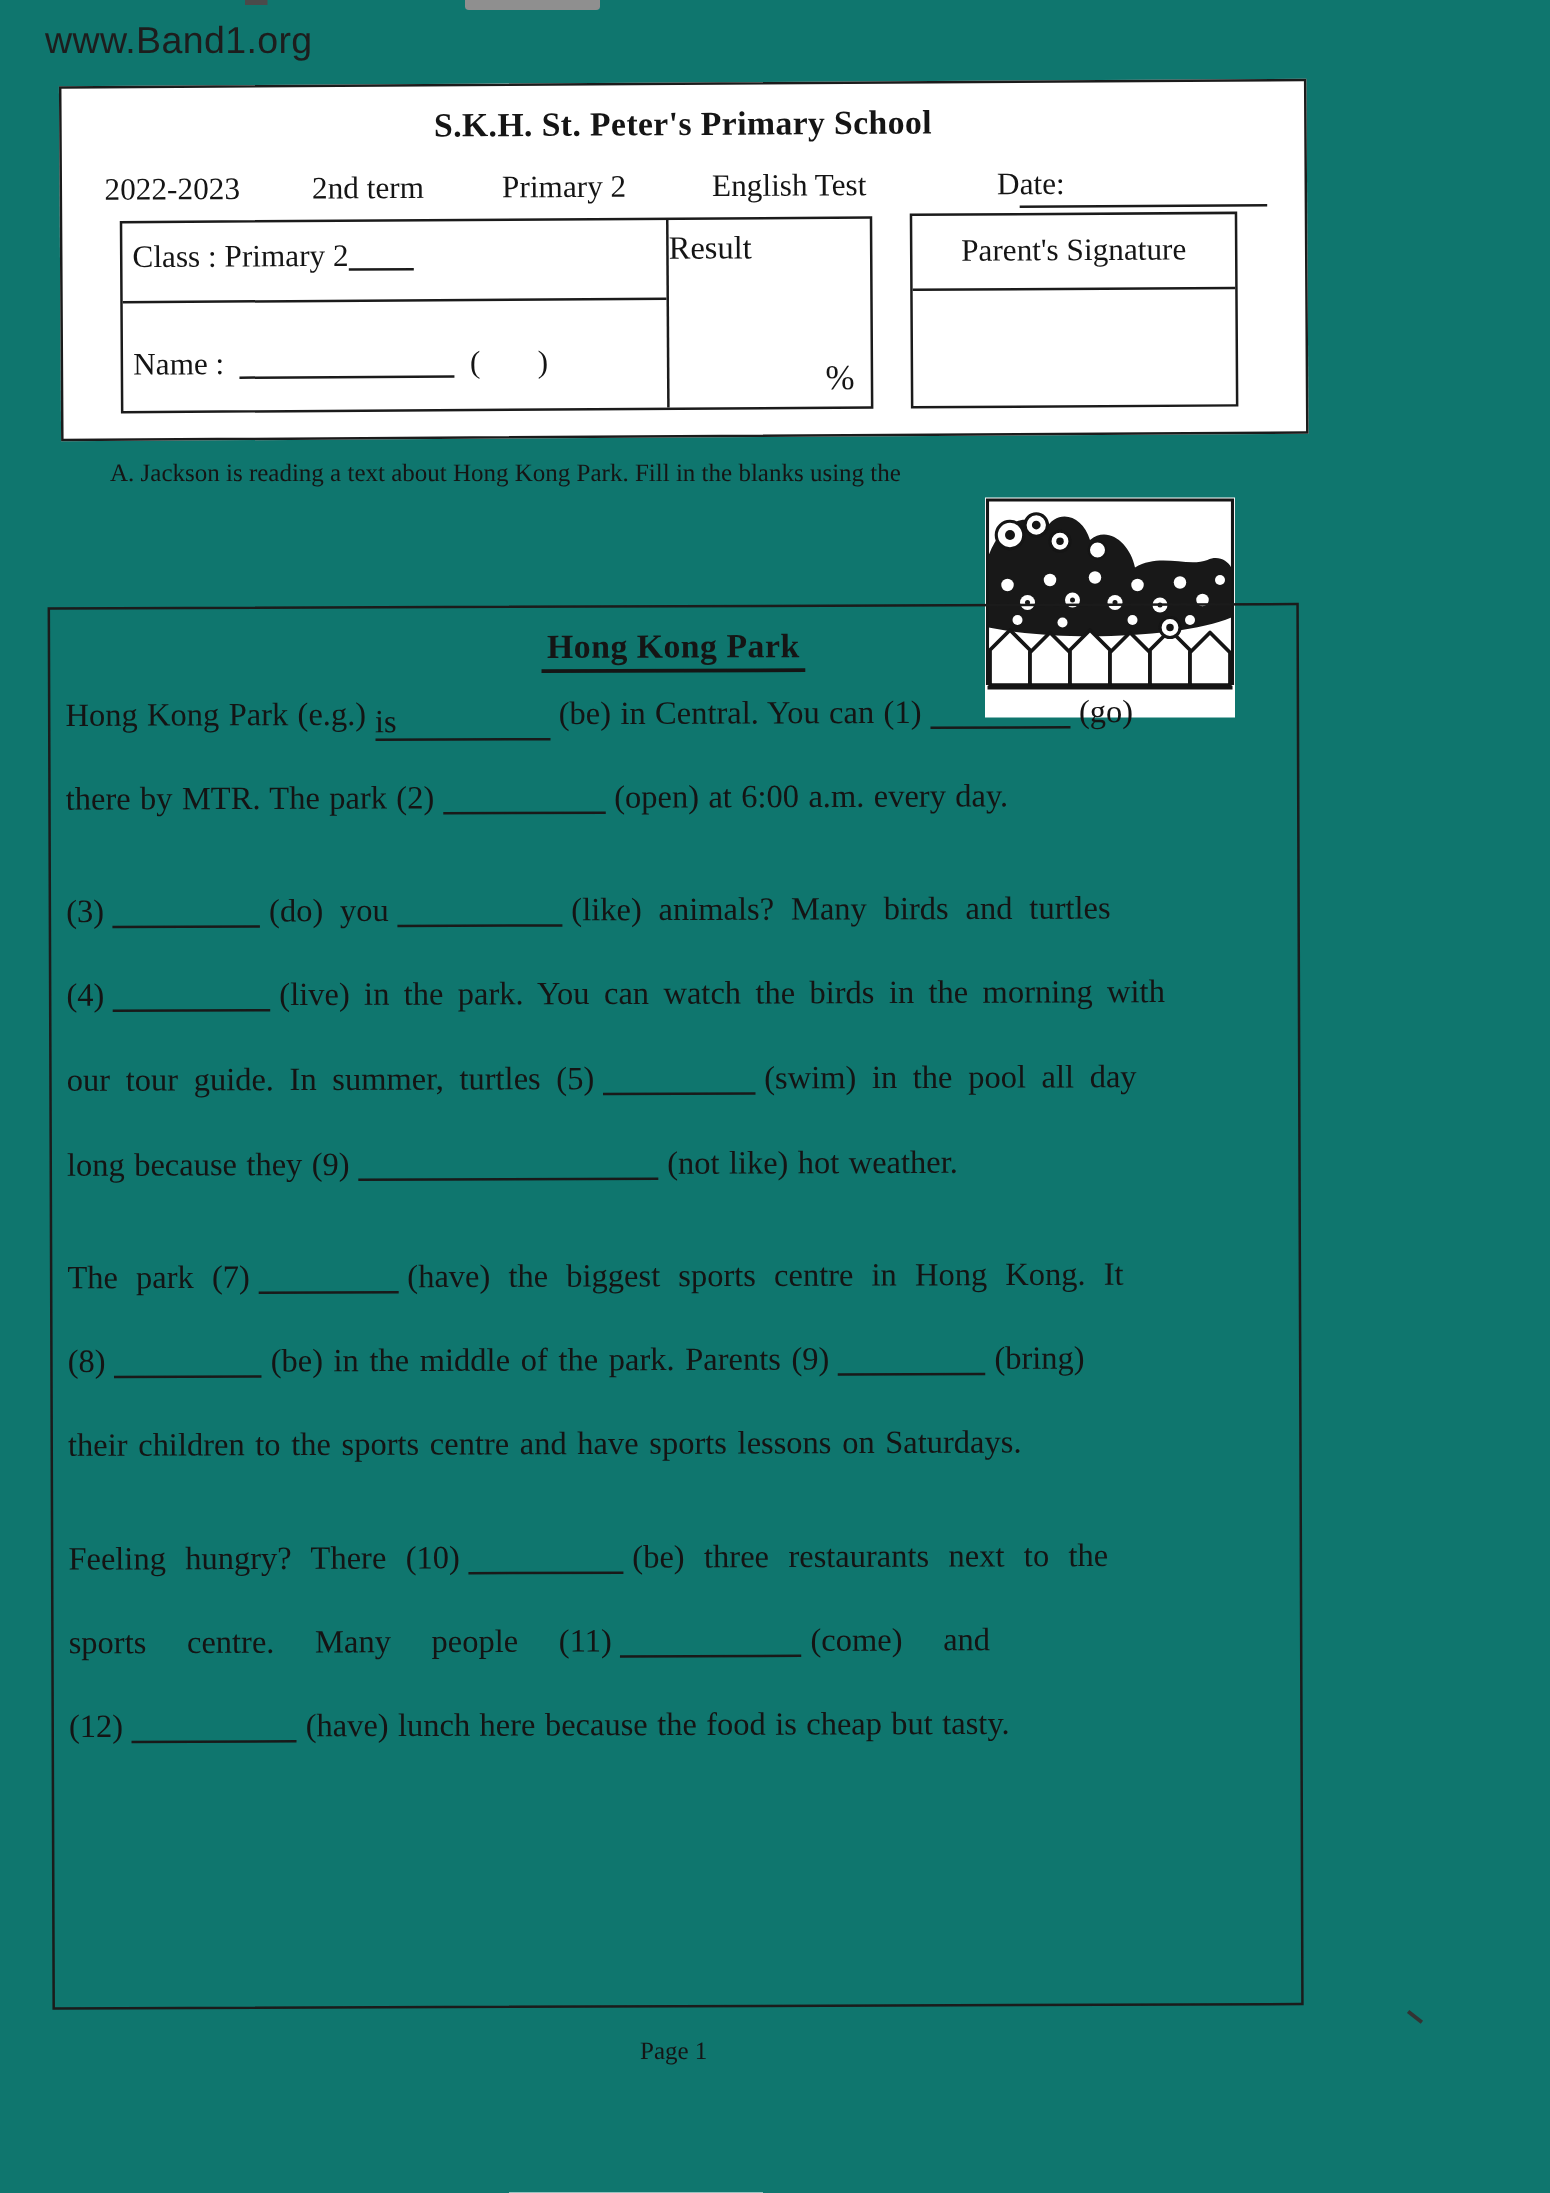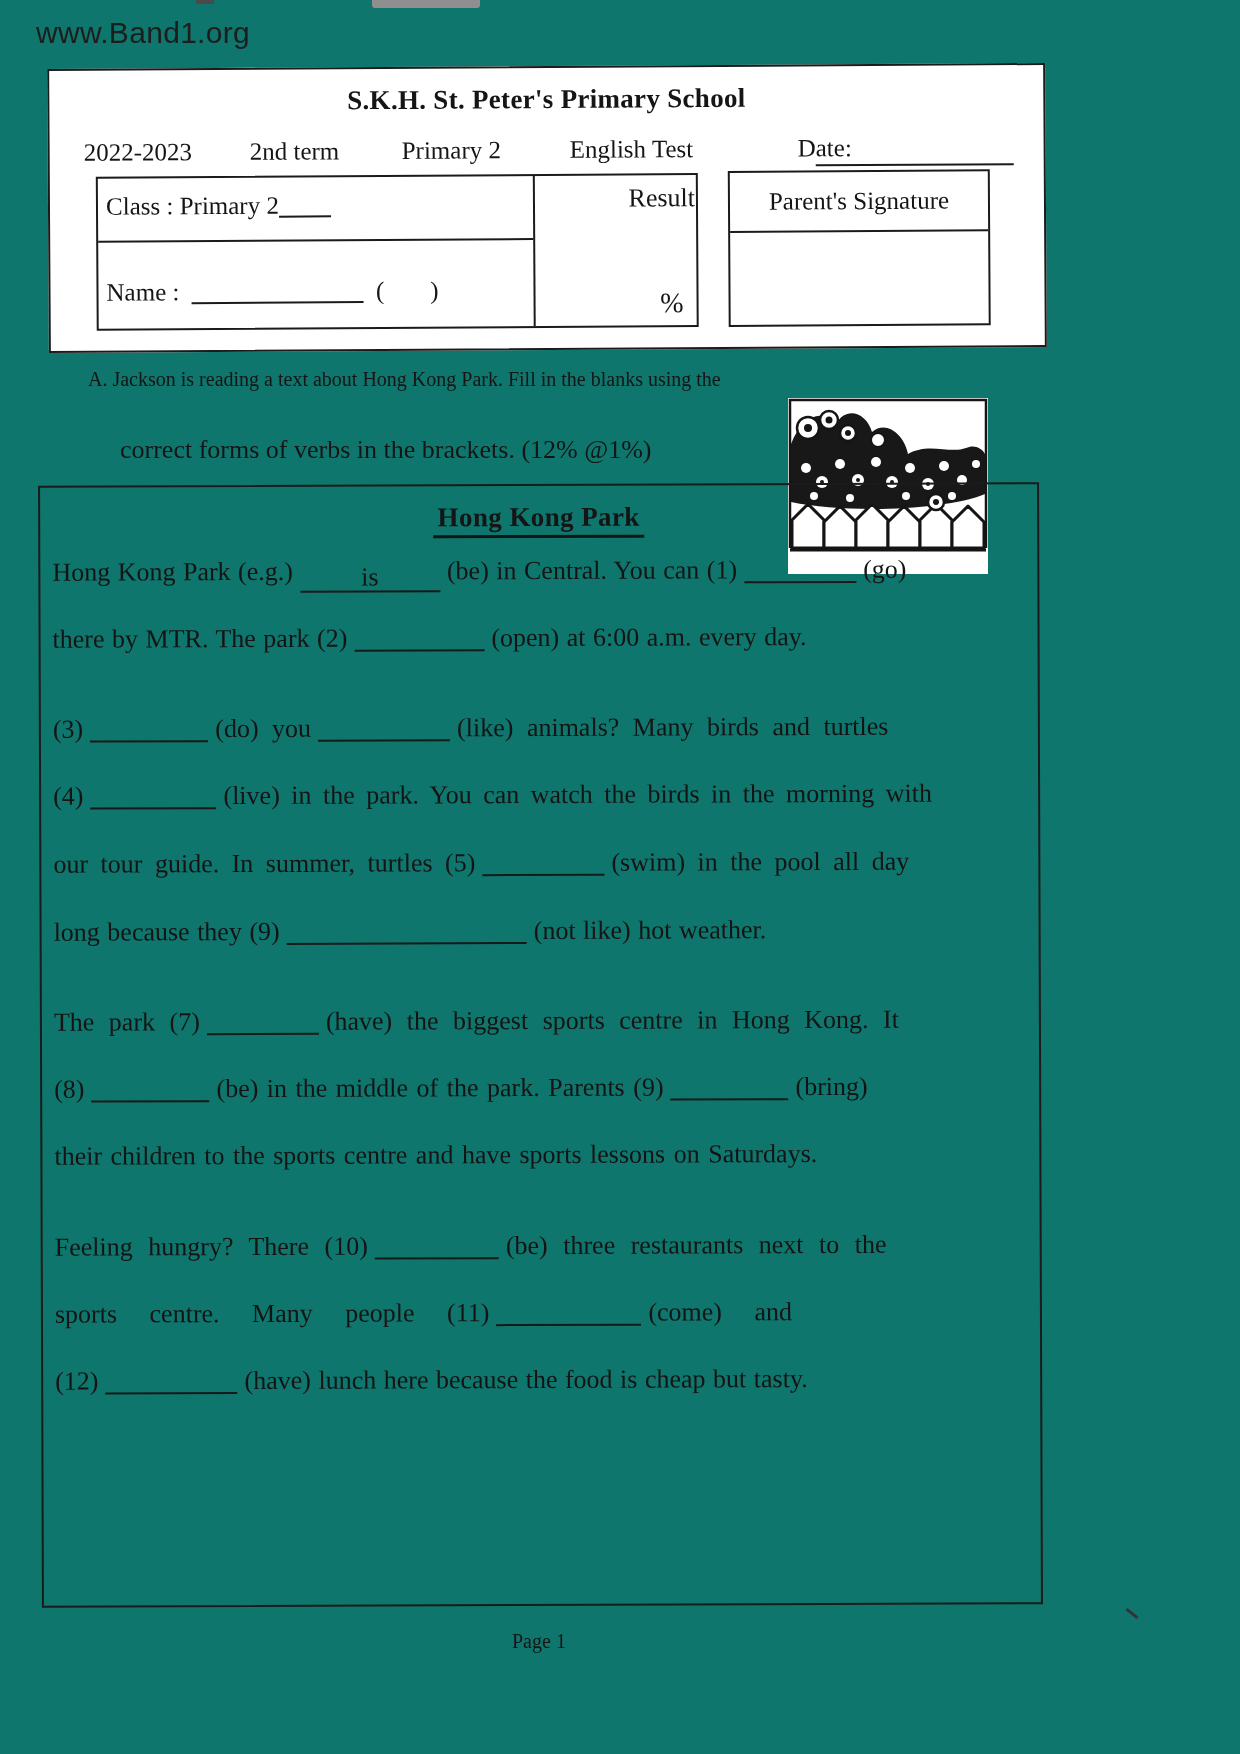--- a/index.html
+++ b/index.html
@@ -24,21 +24,21 @@
   .class-table{left:46px;top:106px;width:598px;height:150px;border:2.5px solid #1b1b1b;background:#fff;}
   .class-row{left:0;top:0;width:435px;height:62px;border-bottom:2.5px solid #1b1b1b;font-size:25px;}
   .class-row-inner{position:absolute;left:8px;top:14px;white-space:nowrap;}
   .name-row{left:0;top:62px;width:435px;bottom:0;font-size:25px;}
   .name-row-inner{position:absolute;left:8px;top:38px;white-space:nowrap;}
   .u-line{display:inline-block;border-bottom:2.5px solid #1b1b1b;height:20px;vertical-align:-4px;}
   .class-blank{width:52px;}
   .name-line{width:172px;margin:0 6px;}
   .paren-gap{display:inline-block;width:46px;}
   .result-cell{left:435px;top:0;bottom:0;width:160px;border-left:2.5px solid #1b1b1b;}
-  .result-label{left:0;right:0;top:8px;text-align:right;font-size:26px;}
+  .result-label{left:0;right:0;top:8px;text-align:left;font-size:26px;}
   .percent-sign{right:12px;bottom:6px;font-size:28px;}
   .result-space{left:10px;top:48px;right:10px;bottom:40px;}
   .signature-box{left:678px;top:104px;width:258px;height:152px;border:2.5px solid #1b1b1b;background:#fff;}
   .sig-head{left:0;right:0;top:0;height:58px;border-bottom:2.5px solid #1b1b1b;
     display:flex;align-items:center;justify-content:center;font-size:25px;}
   .sig-area{left:0;right:0;top:58px;bottom:0;}
   
   .inst1{left:88px;top:368px;font-size:20px;white-space:nowrap;}
   .inst2{left:120px;top:435px;font-size:26px;white-space:nowrap;}
   
@@ -48,21 +48,21 @@
     transform:rotate(-0.2deg);background:transparent;}
   .passage-title-wrap{left:0;right:0;top:16px;text-align:center;}
   .passage-title{display:inline-block;font-size:27px;font-weight:700;letter-spacing:.4px;
     border-bottom:3px solid #151515;padding:0 4px 2px 4px;}
   .pline{position:absolute;left:12px;right:8px;font-size:26px;white-space:nowrap;word-spacing:1px;color:#141414;}
   .pl1{top:70px;} .pl2{top:137px;} .pl3{top:227px;word-spacing:7px;} .pl4{top:294px;word-spacing:5px;}
   .pl5{top:362px;word-spacing:6px;} .pl6{top:430px;} .pl7{top:520px;word-spacing:8px;}
   .pl8{top:587px;word-spacing:2px;} .pl9{top:654px;word-spacing:2px;} .pl10{top:745px;word-spacing:9px;}
   .pl11{top:812px;word-spacing:26px;} .pl12{top:879px;}
   .blank{display:inline-block;border-bottom:2.5px solid #191919;height:24px;vertical-align:-5px;margin:0 7px;}
-  .blank.ex{height:auto;line-height:27px;text-align:center;vertical-align:-6px;font-size:26px;}
+  .blank.ex{height:auto;line-height:27px;vertical-align:-6px;font-size:26px;}
   
   .tick{left:1125px;top:1612px;width:14px;height:0;border-top:3px solid #333;transform:rotate(38deg);}
   
   .page-footer{left:512px;top:1630px;font-size:20px;}
 </style>
 </head>
 <body>
 
 <div class="page">
 
@@ -100,21 +100,20 @@
       </div>
     </div>
 
     <div class="abs signature-box">
       <div class="abs sig-head">Parent's Signature</div>
       <div class="abs sig-area"></div>
     </div>
   </div>
 
   <div class="abs inst1">A. Jackson is reading a text about Hong Kong Park. Fill in the blanks using the</div>
-  <div class="abs inst2">correct forms of verbs in the brackets. (12% @1%)</div>
 
   <div class="abs park-img">
     <svg width="200" height="176" viewBox="0 0 200 176">
       <path d="M2 150 L2 2 L198 2 L198 150" fill="none" stroke="#151515" stroke-width="2.5"></path>
 
       <path d="M3 46 C 14 18, 34 10, 48 26 C 58 8, 78 14, 84 34 C 98 22, 116 36, 120 56 C 140 44, 162 56, 178 50 C 186 46, 194 50, 197 56 L 197 96 C 160 112, 60 116, 3 104 Z" fill="#181818"></path>
       <circle cx="20" cy="30" r="11" fill="#fff" stroke="#151515" stroke-width="2.5"></circle>
       <circle cx="20" cy="30" r="4" fill="#151515"></circle>
       <circle cx="41" cy="22" r="9" fill="#fff" stroke="#151515" stroke-width="2.5"></circle>
       <circle cx="41" cy="22" r="3.5" fill="#151515"></circle>

